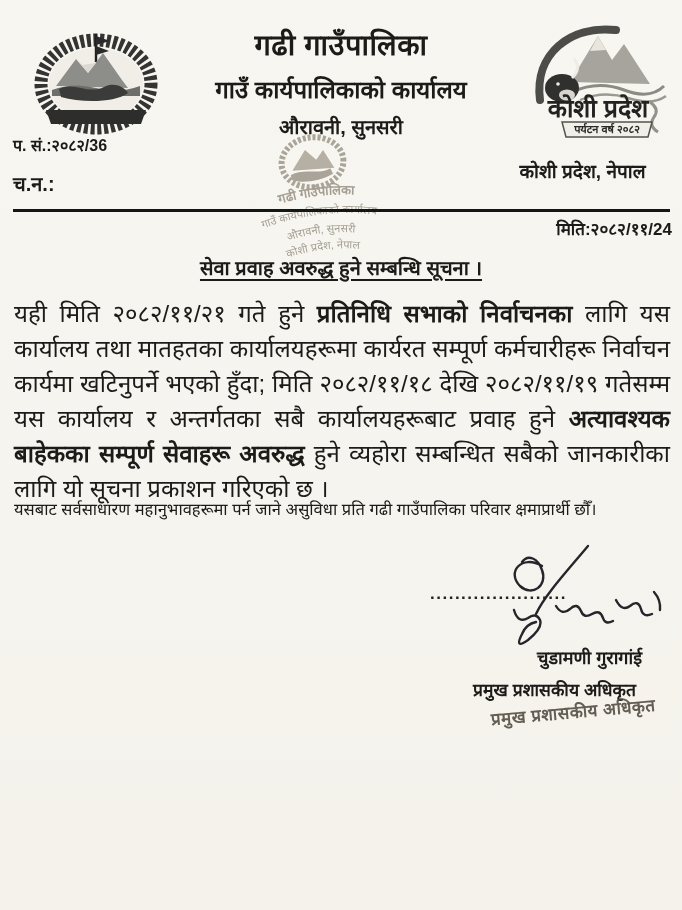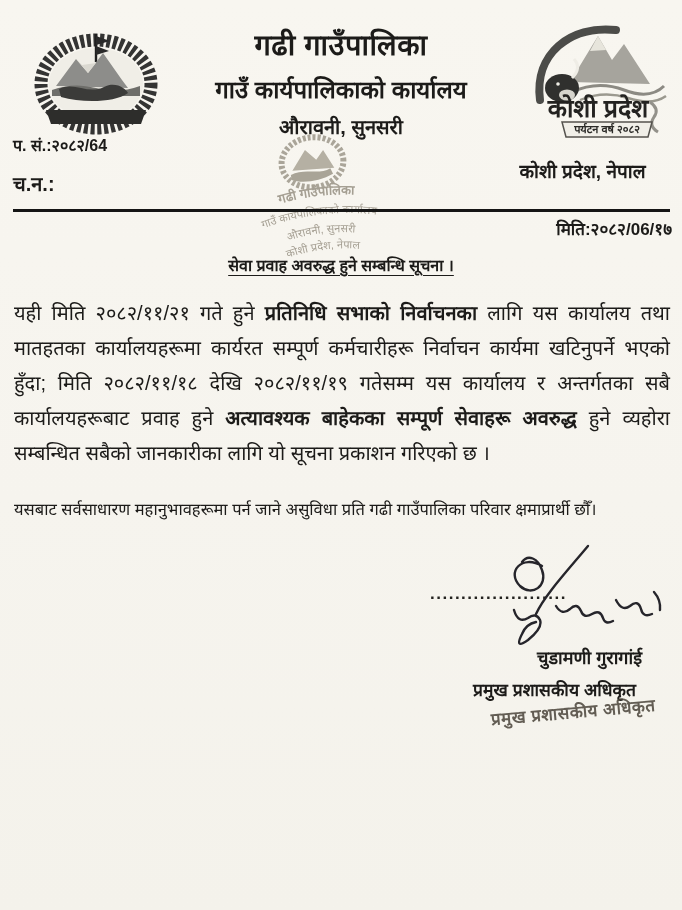--- a/index.html
+++ b/index.html
@@ -20,23 +20,23 @@
   .office-title{font-size:24px;font-weight:700;margin-top:9px;}
   .addr-title{font-size:20px;font-weight:700;margin-top:8px;}
   .refno{left:13px;top:134px;font-size:16px;font-weight:700;}
   .chno{left:13px;top:170px;font-size:20px;font-weight:700;}
   .province-caption{left:490px;top:158px;width:185px;text-align:center;font-size:19px;font-weight:700;}
   .rule{left:13px;top:209px;width:657px;height:3px;background:#151515;}
   .date-line{left:402px;top:217px;width:270px;text-align:right;font-size:17px;font-weight:700;}
   
   .office-stamp{left:228px;top:124px;width:178px;height:150px;transform:rotate(-7deg);opacity:.78;}
   
-  .subject{left:0;top:254px;width:682px;text-align:center;font-size:16px;font-weight:700;}
+  .subject{left:0;top:254px;width:682px;text-align:center;font-size:20px;font-weight:700;}
   .subject span{text-decoration:underline;text-underline-offset:4px;}
-  .para1{left:14px;top:296px;width:656px;font-size:20px;line-height:35px;text-align:justify;}
+  .para1{left:14px;top:296px;width:656px;font-size:24px;line-height:35px;text-align:justify;}
   .para1 b{font-weight:700;}
   .para2{left:14px;top:482px;width:660px;font-size:16.5px;line-height:26px;margin-top:14px;}
   
   .sign-dots{left:430px;top:584px;font-size:17px;font-weight:700;letter-spacing:1.5px;color:#23221f;}
   .sign-svg{left:440px;top:540px;width:232px;height:105px;}
   .sign-name{right:40px;top:645px;width:300px;text-align:right;font-size:18px;font-weight:700;}
   .sign-title{right:46px;top:677px;width:300px;text-align:right;font-size:17.5px;font-weight:700;}
   .sign-title-stamp{
     right:26px;top:706px;width:300px;text-align:right;
     font-size:17px;font-weight:700;color:#4a443a;
@@ -75,21 +75,21 @@
     <path d="M128 82 q10 7 4 15 q-6 9 4 15" stroke="#93918a" stroke-width="3" fill="none"></path>
     <ellipse cx="40" cy="68" rx="17" ry="14" fill="#30302e"></ellipse>
     <ellipse cx="45" cy="75" rx="8" ry="5.5" fill="#d6d4cc"></ellipse>
     <path d="M50 58 q10 -10 2 -19" stroke="#efede6" stroke-width="3" fill="none"></path>
     <circle cx="36" cy="64" r="1.8" fill="#efede6"></circle>
     <text x="76" y="97" text-anchor="middle" font-size="25" font-weight="700" fill="#232220">कोशी प्रदेश</text>
     <path d="M40 102 L130 102 L126 117 L44 117 Z" fill="#f1efe8" stroke="#55534e" stroke-width="1.5"></path>
     <text x="85" y="113" text-anchor="middle" font-size="11" font-weight="700" fill="#2b2a27">पर्यटन वर्ष २०८२</text>
   </svg>
 
-  <div class="abs refno">प. सं.:२०८२/64</div>
+  <div class="abs refno">प. सं.:२०८२/36</div>
   <div class="abs chno">च.न.:</div>
 
   <div class="abs province-caption">कोशी प्रदेश, नेपाल</div>
 
   <svg class="abs office-stamp" viewBox="0 0 178 150">
     <ellipse cx="89" cy="38" rx="31" ry="25" fill="none" stroke="#958f81" stroke-width="6" stroke-dasharray="3 2"></ellipse>
     <path d="M68 44 L83 25 L93 36 L101 27 L110 46 Z" fill="#a39d8e"></path>
     <path d="M66 48 C80 42 94 52 106 46 L108 52 C94 58 76 58 66 53 Z" fill="#948e7f"></path>
     <defs>
       <path id="arc1" d="M22 82 Q89 62 156 82" fill="none"></path>
@@ -106,21 +106,21 @@
     <text font-size="11" fill="#8e8779">
       <textPath href="#arc3" startOffset="50%" text-anchor="middle">औरावनी, सुनसरी</textPath>
     </text>
     <text font-size="11" fill="#8e8779">
       <textPath href="#arc4" startOffset="50%" text-anchor="middle">कोशी प्रदेश, नेपाल</textPath>
     </text>
   </svg>
 
   <div class="abs rule"></div>
 
-  <div class="abs date-line">मिति:२०८२/06/१७</div>
+  <div class="abs date-line">मिति:२०८२/११/24</div>
 
   <div class="abs subject">
     <span>सेवा प्रवाह अवरुद्ध हुने सम्बन्धि सूचना ।</span>
   </div>
 
   <div class="abs para1"><span>यही मिति २०८२/११/२१ गते हुने </span><b>प्रतिनिधि सभाको निर्वाचनका</b><span> लागि यस कार्यालय तथा मातहतका कार्यालयहरूमा कार्यरत सम्पूर्ण कर्मचारीहरू निर्वाचन कार्यमा खटिनुपर्ने भएको हुँदा; मिति २०८२/११/१८ देखि २०८२/११/१९ गतेसम्म यस कार्यालय र अन्तर्गतका सबै कार्यालयहरूबाट प्रवाह हुने </span><b>अत्यावश्यक बाहेकका सम्पूर्ण सेवाहरू अवरुद्ध</b><span> हुने व्यहोरा सम्बन्धित सबैको जानकारीका लागि यो सूचना प्रकाशन गरिएको छ ।</span></div>
 
   <div class="abs para2">यसबाट सर्वसाधारण महानुभावहरूमा पर्न जाने असुविधा प्रति गढी गाउँपालिका परिवार क्षमाप्रार्थी छौँ।</div>
 
   <div class="abs sign-dots">......................</div>

